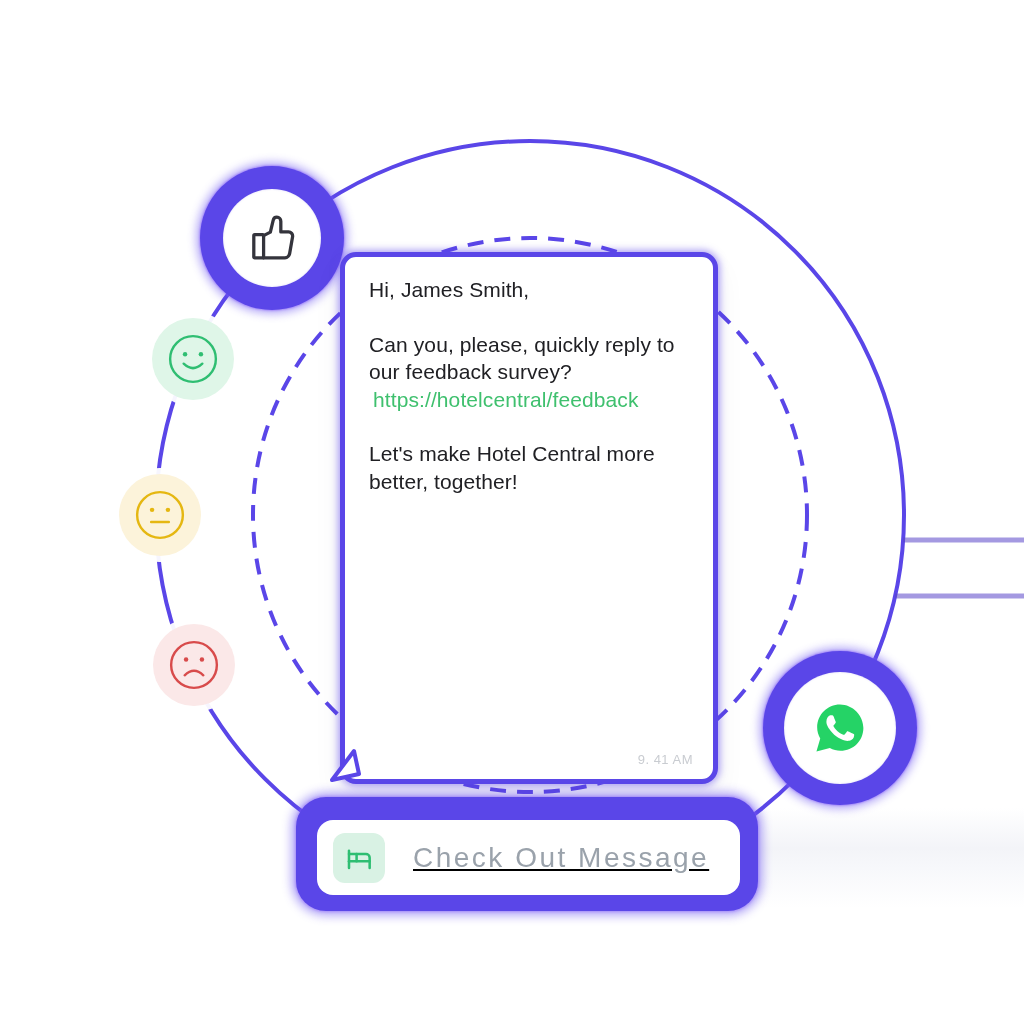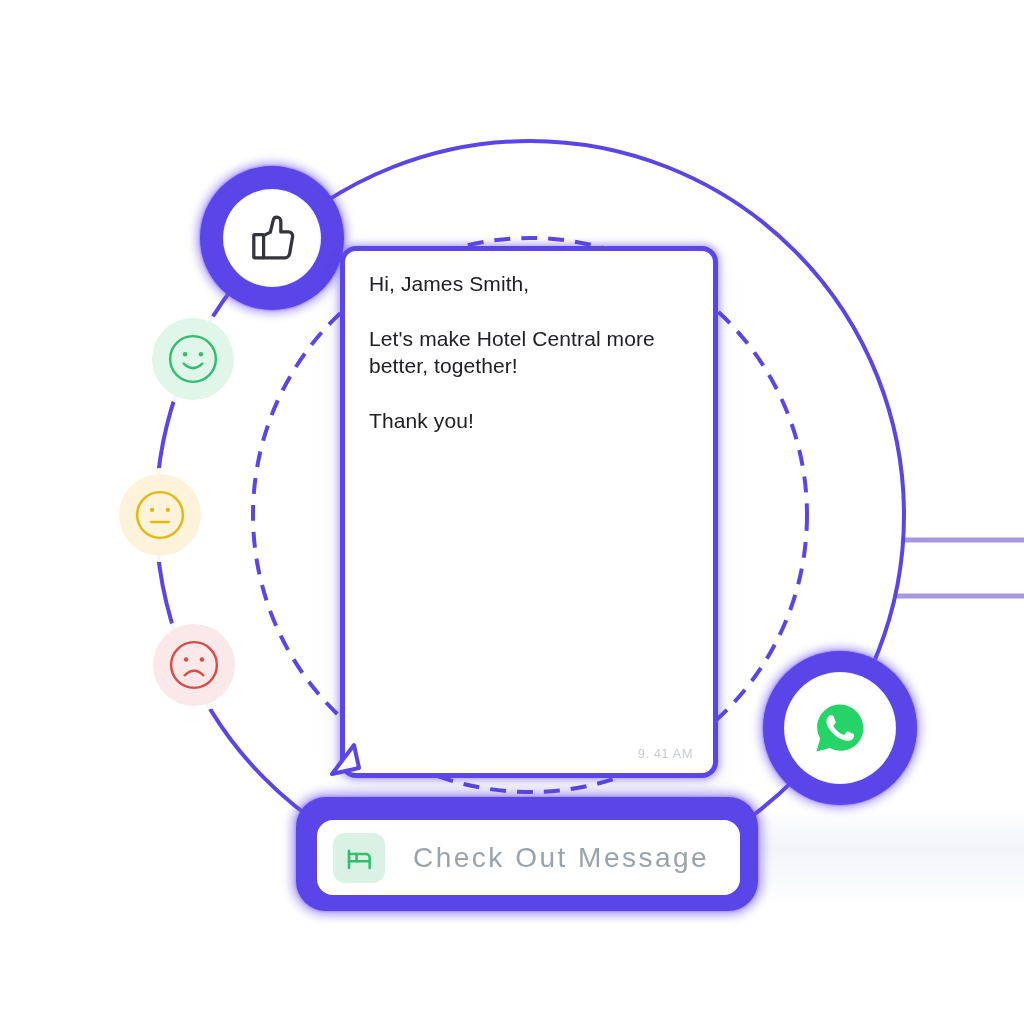--- a/index.html
+++ b/index.html
@@ -43,21 +43,21 @@
   .reaction{
     position:absolute;width:82px;height:82px;border-radius:50%;
     display:flex;align-items:center;justify-content:center;
     box-shadow:0 0 0 6px rgba(255,255,255,.95);
   }
   .reaction-happy{left:152px;top:318px;background:#DFF6E8;}
   .reaction-neutral{left:119px;top:474px;background:#FCF3DA;}
   .reaction-sad{left:153px;top:624px;background:#FBE8E8;}
   
   .bubble{
-    position:absolute;left:340px;top:246px;width:378px;height:532px;
+    position:absolute;left:340px;top:252px;width:378px;height:532px;
     box-sizing:border-box;background:#fff;border:5px solid var(--accent-purple);
     border-radius:16px;padding:19px 24px 14px 24px;
     box-shadow:0 0 7px 2px rgba(96,72,238,.5),0 14px 30px rgba(40,30,90,.06);
   }
   .bubble-tail{position:absolute;left:-15px;bottom:-4px;}
   .msg-par{
     margin:0 0 27px 0;font-size:21px;line-height:27.6px;color:var(--text-dark);
     letter-spacing:.1px;
   }
   .msg-par:last-child{margin-bottom:0;}
@@ -68,21 +68,21 @@
     color:var(--timestamp-gray);letter-spacing:.5px;
   }
   
   .pill{
     position:absolute;left:296px;top:797px;width:462px;height:114px;
     background:var(--accent-purple);border-radius:30px;
     box-shadow:0 0 10px 5px rgba(98,74,240,.45),0 0 3px 1px rgba(160,110,255,.5);
   }
   .pill .inner{
     position:absolute;inset:23px 18px 16px 21px;background:#fff;border-radius:16px;
-    display:flex;align-items:center;padding-left:16px;box-sizing:border-box;
+    display:flex;align-items:center;padding-left:16px;box-sizing:border-box;text-decoration:underline;
   }
   .pill .icon-box{
     width:52px;height:50px;background:#D9F2E4;border-radius:12px;
     display:flex;align-items:center;justify-content:center;flex:0 0 auto;
   }
   .pill .label{
     margin-left:28px;font-size:28px;color:var(--muted-text);
     letter-spacing:2.5px;white-space:nowrap;
   }
 </style>
@@ -142,22 +142,22 @@
       </svg>
     </div>
   </div>
 
   <div class="bubble">
     <svg class="bubble-tail" width="34" height="36" viewBox="0 0 34 36">
       <path d="M2 33 L24 4 L29 27 Z" fill="#ffffff" stroke="#5A46E8" stroke-width="4" stroke-linejoin="round"></path>
     </svg>
     <div>
         <p class="msg-par"><span>Hi, James Smith,</span></p>
+        <p class="msg-par"><span>Can you, please, quickly reply to our feedback survey?</span><br><span class="link">https://hotelcentral/feedback</span></p>
         <p class="msg-par"><span>Let's make Hotel Central more better, together!</span></p>
-        <p class="msg-par"><span>Thank you!</span></p>
       </div>
     <div class="timestamp">9. 41 AM</div>
   </div>
 
   <div class="pill">
     <div class="inner">
       <div class="icon-box">
         <svg width="32" height="32" viewBox="0 0 24 24" fill="none" stroke="#2FBE72" stroke-width="1.9" stroke-linecap="round" stroke-linejoin="round">
           <path d="M4.5 6.5v13"></path>
           <path d="M4.5 9h12.7a2.8 2.8 0 0 1 2.8 2.8v7.7"></path>

